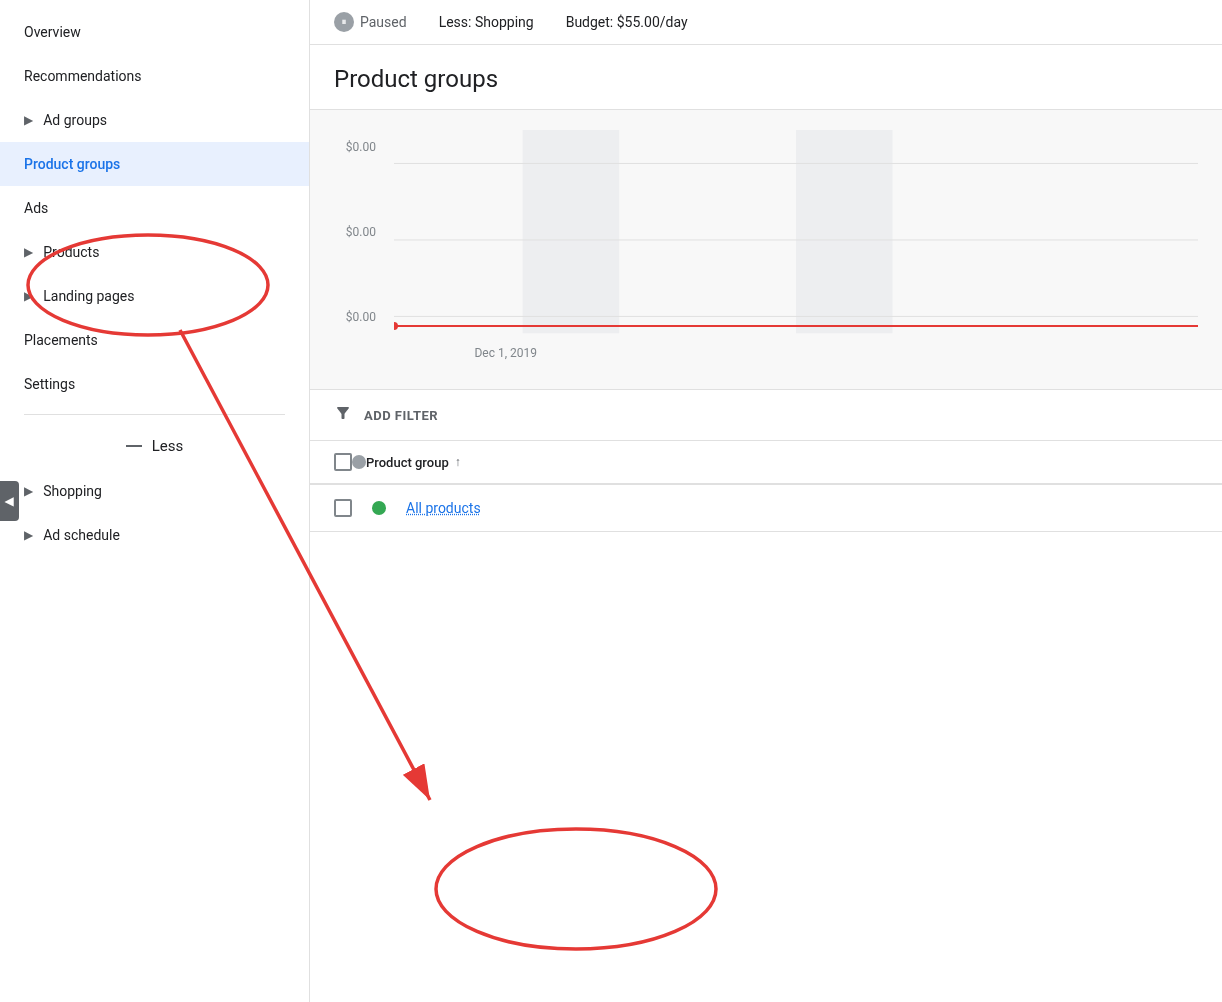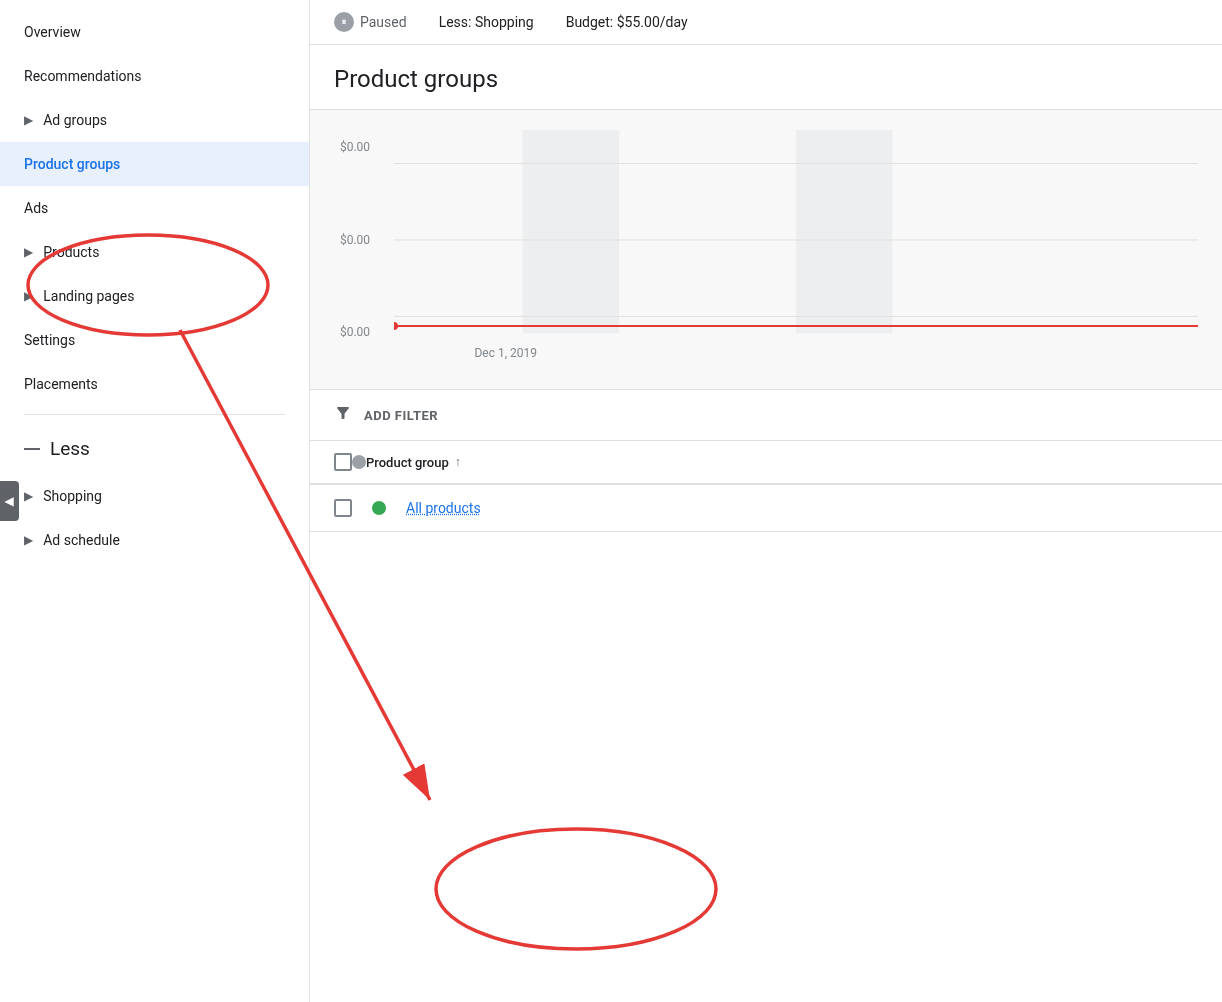--- a/index.html
+++ b/index.html
@@ -51,22 +51,23 @@
       border: none;
       border-top: 1px solid #e0e0e0;
       margin: 8px 24px;
     }
 
     .sidebar-less {
       display: flex;
       align-items: center;
       padding: 14px 24px;
       color: #202124;
-      font-size: 19px;
+      font-size: 15px;
       cursor: pointer;
+      justify-content: center;
     }
 
     .sidebar-less .dash {
       width: 16px;
       height: 2px;
       background: #5f6368;
       margin-right: 10px;
     }
 
     
@@ -271,25 +272,25 @@
     <span class="arrow">▶</span>
     <span>Products</span>
   </div>
 
   <div class="sidebar-item">
     <span class="arrow">▶</span>
     <span>Landing pages</span>
   </div>
 
   <div class="sidebar-item">
+    <span>Placements</span>
+  </div>
+
+  <div class="sidebar-item">
     <span>Settings</span>
-  </div>
-
-  <div class="sidebar-item">
-    <span>Placements</span>
   </div>
 
   <hr class="sidebar-divider">
 
   <div class="sidebar-less">
     <div class="dash"></div>
     <span>Less</span>
   </div>
 
   <div class="sidebar-item">
@@ -326,21 +327,21 @@
     </div>
   </div>
 
   <div class="page-title-area">
     <h1 class="page-title">Product groups</h1>
   </div>
 
   <div class="chart-area">
     <div class="chart-container">
 
-      <div style="position:absolute; left:0; top:10px; bottom:30px; width:50px; display:flex; flex-direction:column; justify-content:space-between; align-items:center; padding-right:8px;">
+      <div style="position:absolute; left:0; top:10px; bottom:45px; width:50px; display:flex; flex-direction:column; justify-content:space-between; align-items:flex-end; padding-right:8px;">
         <span class="chart-y-label">$0.00</span>
         <span class="chart-y-label">$0.00</span>
         <span class="chart-y-label">$0.00</span>
       </div>
 
       <svg style="position:absolute; left:60px; right:0; top:0; bottom:0; width:calc(100% - 60px); height:100%;">
 
         <rect x="16%" y="0" width="12%" height="85%" fill="#e8eaed" opacity="0.7"></rect>
         <rect x="50%" y="0" width="12%" height="85%" fill="#e8eaed" opacity="0.7"></rect>
 

